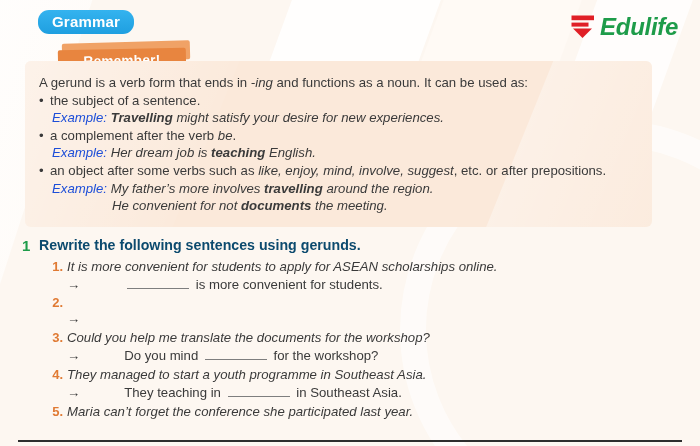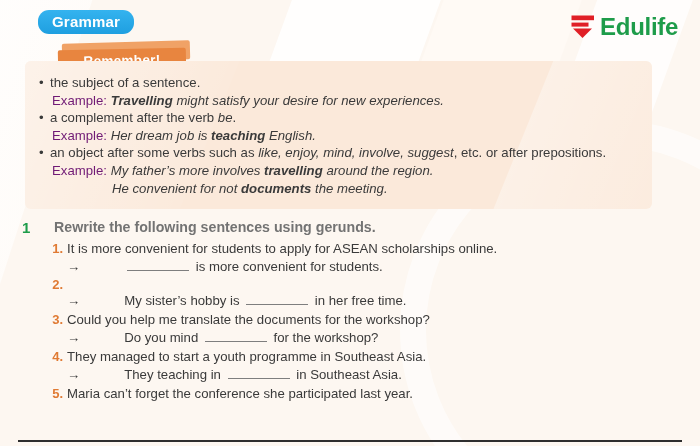--- a/index.html
+++ b/index.html
@@ -67,21 +67,21 @@
     color:#5b7399;
     font-style:italic;
     font-weight:bold;
     font-size:19px;
     letter-spacing:.1px;
   }
 
   
   .logo {
     position:absolute; right:22px; top:14px;
-    display:flex; align-items:center; gap:4px;
+    display:flex; align-items:center; gap:4px;font-style:italic;
   }
   .logo-mark { width:26px; height:25px; display:block; }
   .logo-text {
     color:#1e9c4a;
     font-size:24px;
     font-weight:bold;
     letter-spacing:-.3px;
     line-height:1;
   }
 
@@ -137,42 +137,42 @@
     color:#3a3a3a;
     line-height:17.6px;
     white-space:nowrap;
   }
   .bullet-row { display:flex; }
   .bullet-dot {
     width:11px; flex:none; text-align:left;
     color:#3a3a3a; font-size:13.2px; line-height:17.6px;
   }
   .ex-line { padding-left:13px; }
-  .ex-lbl { color:#701a75; }
+  .ex-lbl { color:#1d4ed8; font-style:italic; }
   .ital { font-style:italic; }
   .bold-ital { font-style:italic; font-weight:bold; }
 
   
   .exercise { margin:9px 0 0 22px; display:flex; }
   .ex-num {
     color:#1e9c4a; font-weight:bold; font-size:15px;
     width:17px; flex:none; line-height:19px;
   }
   .ex-head {
-    color:#737373; font-weight:bold; font-size:14.2px; line-height:19px;margin-left:15px;
+    color:#0c4a6e; font-weight:bold; font-size:14.2px; line-height:19px;
   }
 
   .qlist { margin:3px 0 0 46px; }
   .q-item { margin-bottom:1px; }
   .q-row { display:flex; align-items:baseline; }
   .q-num {
     color:#e07a33; font-weight:bold; font-size:13px;
     width:17px; flex:none; text-align:right; margin-right:4px;
   }
-  .q-text { font-size:13.2px; color:#3a3a3a; line-height:18px; white-space:nowrap; }
+  .q-text { font-size:13.2px; color:#3a3a3a; line-height:18px; white-space:nowrap;font-style:italic; }
   .a-row {
     display:flex; align-items:baseline;
     padding-left:21px;
   }
   .arrow { font-size:13.2px; color:#3a3a3a; margin-right:6px; line-height:18px; }
   .a-text { font-size:13.2px; color:#3a3a3a; line-height:18px; white-space:nowrap;margin-left:38px; }
   .blank {
     display:inline-block; width:62px;
     border-bottom:1px solid #7e7e7e;
     margin:0 3px; height:12px;
@@ -217,20 +217,21 @@
       <div class="ribbon-front">
         <span>Remember!</span>
       </div>
     </div>
 
     <div class="panel">
       <div class="panel-sheen"></div>
       <div class="panel-sheen2"></div>
       <div class="panel-inner">
 
+        <div class="p-line"><span>A gerund is a verb form that ends in </span><span class="ital">-ing</span><span> and functions as a noun. It can be used as:</span></div>
 
         <div class="bullet-row">
           <span class="bullet-dot">•</span>
           <span class="p-line">the subject of a sentence.</span>
         </div>
         <div class="p-line ex-line"><span class="ex-lbl">Example:</span><span class="ital"></span>&nbsp;<span class="bold-ital">Travelling</span><span class="ital"> might satisfy your desire for new experiences.</span></div>
 
         <div class="bullet-row">
           <span class="bullet-dot">•</span>
           <span class="p-line"><span>a complement after the verb </span><span class="ital">be</span><span>.</span></span>
@@ -265,21 +266,20 @@
         <span class="a-text"><span></span><span class="blank"></span><span> is more convenient for students.</span></span>
       </div>
     </div>
 
     <div class="q-item">
       <div class="q-row">
         <span class="q-num">2.</span>
       </div>
       <div class="a-row">
         <span class="arrow">→</span>
-        <span class="a-text"><span>My sister’s hobby is </span><span class="blank"></span><span> in her free time.</span></span>
       </div>
     </div>
 
     <div class="q-item">
       <div class="q-row">
         <span class="q-num">3.</span>
         <span class="q-text">Could you help me translate the documents for the workshop?</span>
       </div>
       <div class="a-row">
         <span class="arrow">→</span>

